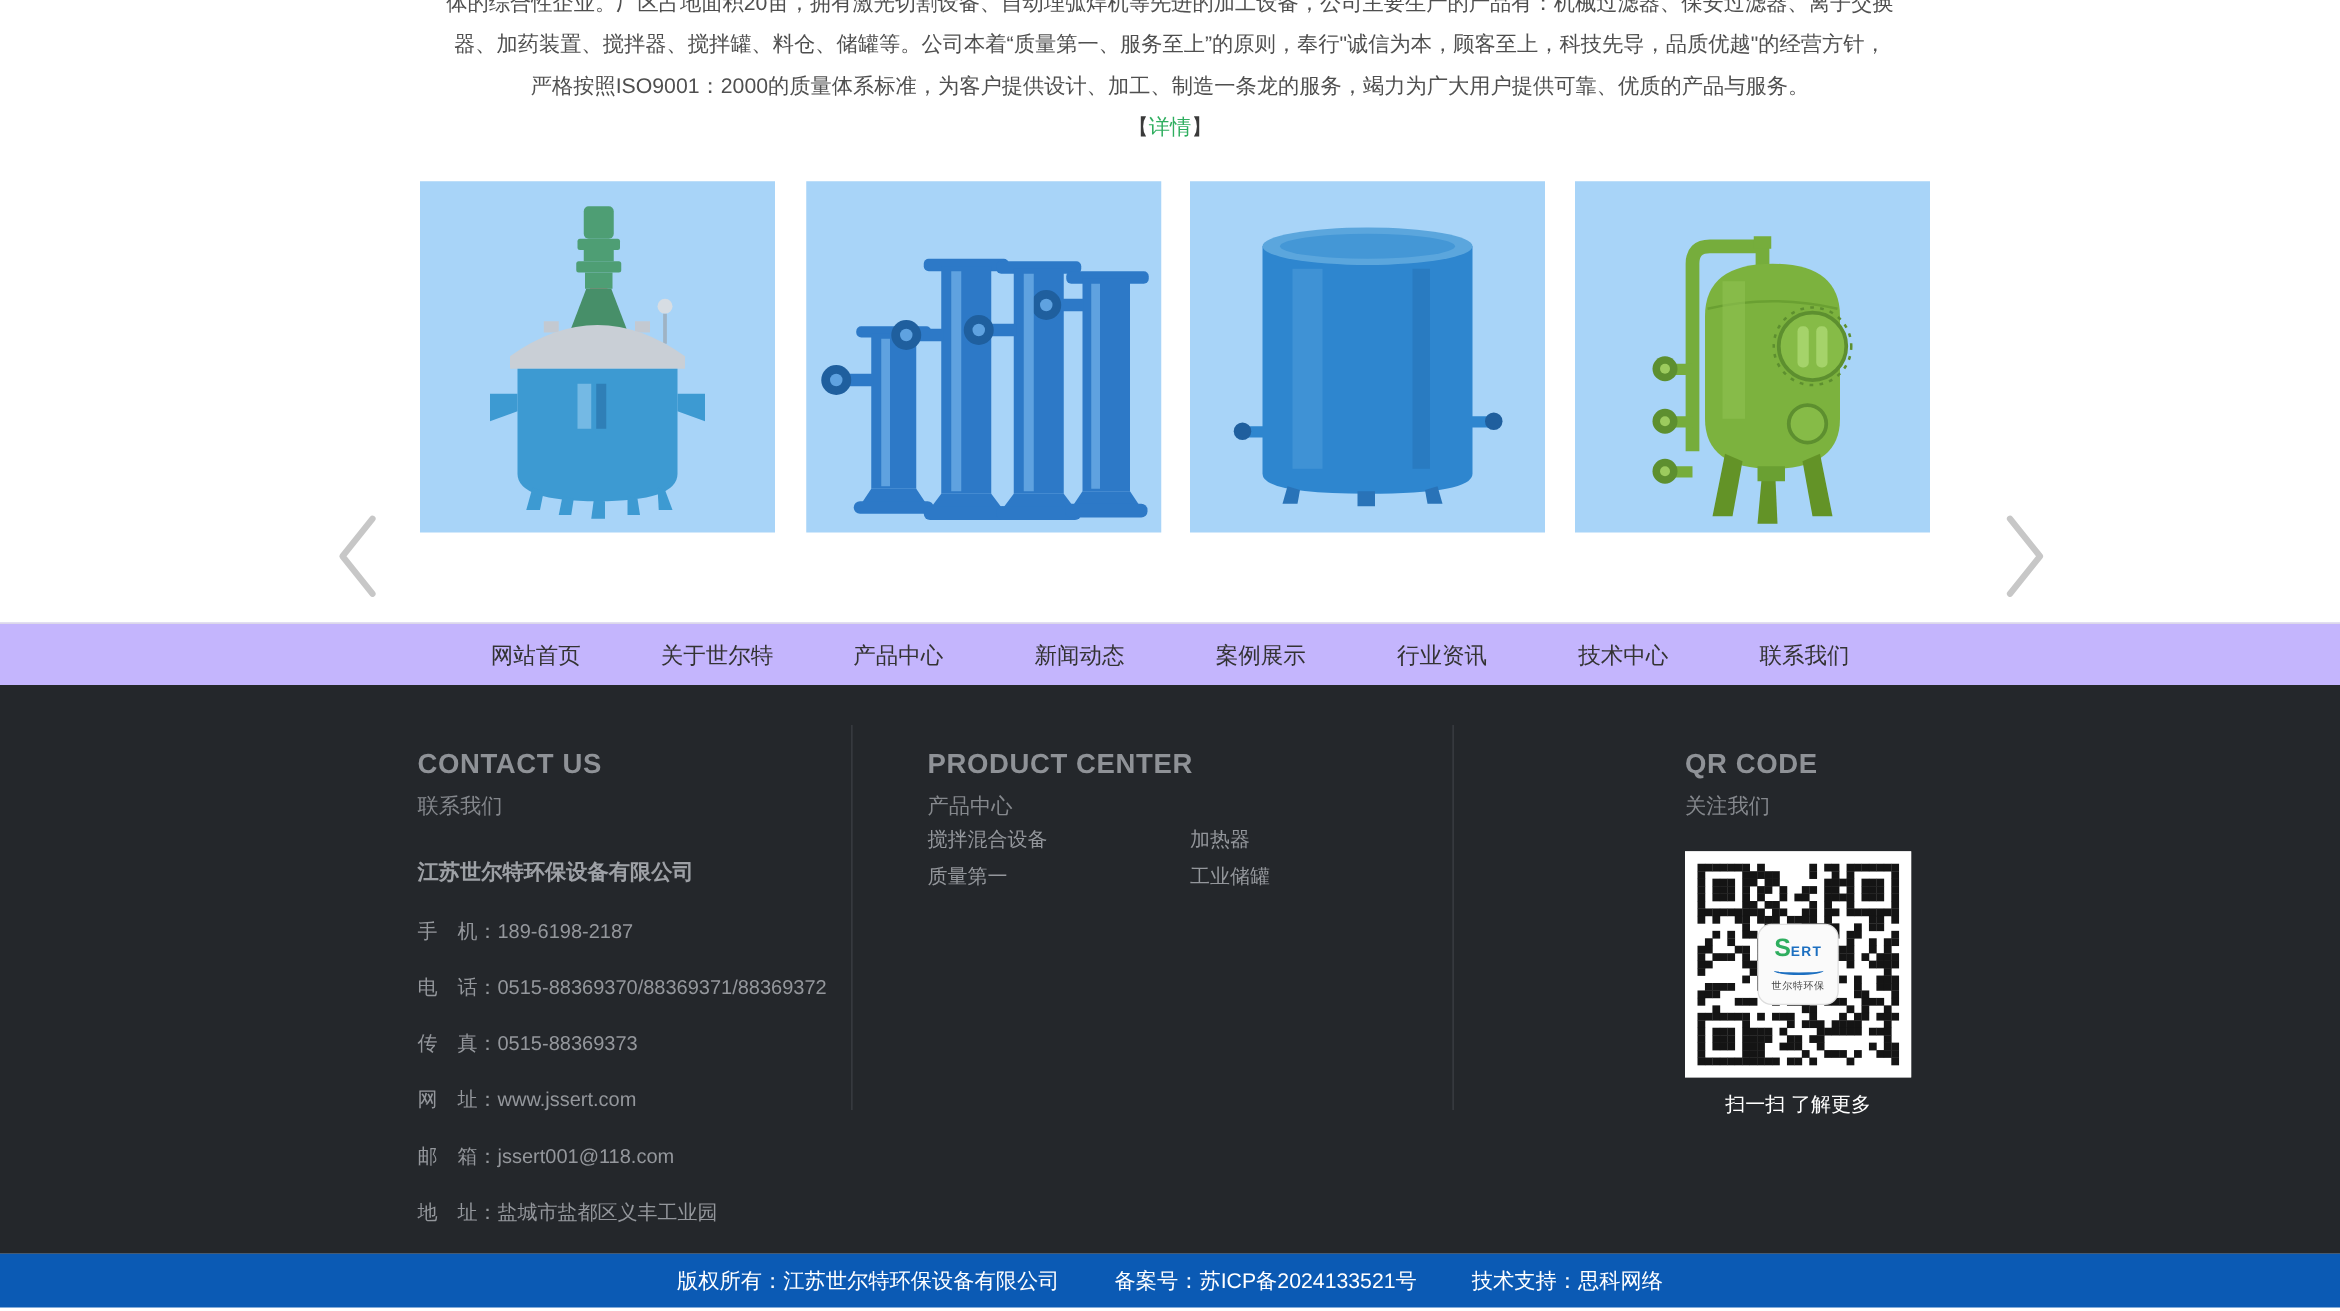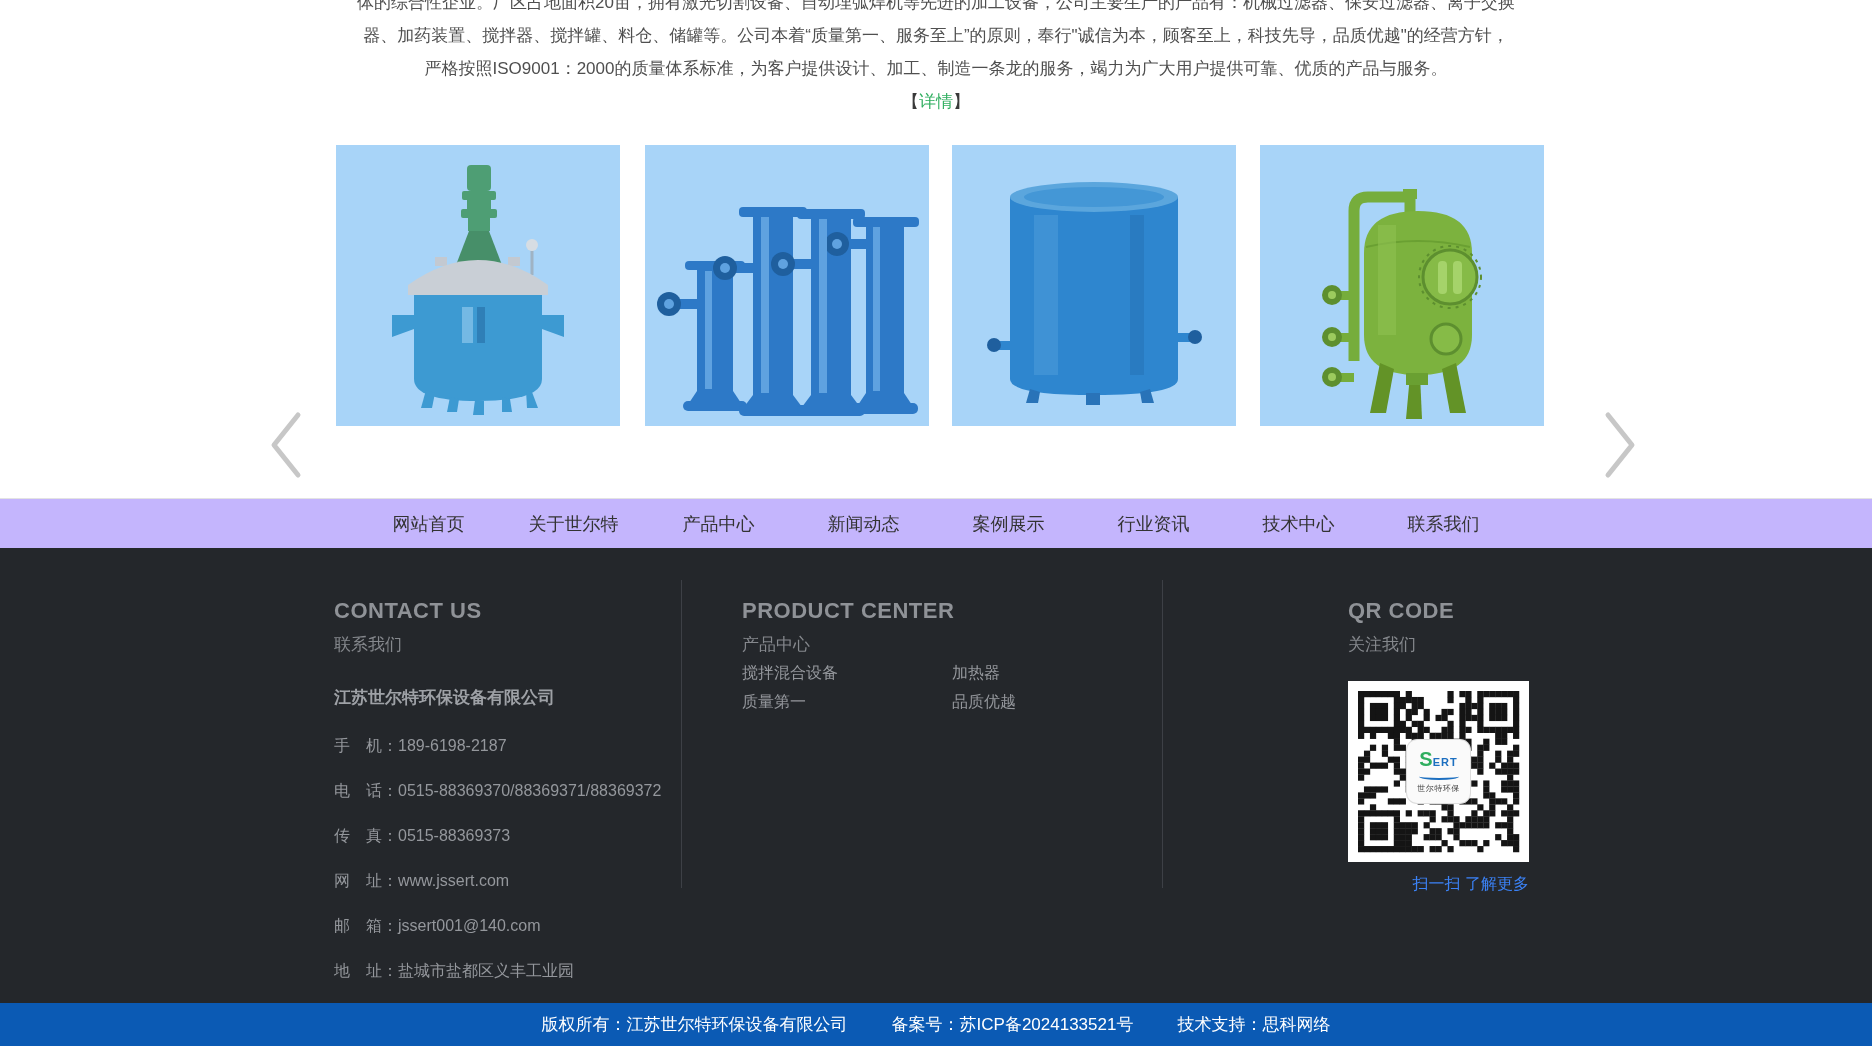--- a/index.html
+++ b/index.html
@@ -48,21 +48,21 @@
   .qrbox{position:relative;margin-top:25px;width:181px;height:181px;background:#fff}
   .qrbox svg{position:absolute;left:0;top:0}
   .qr-logo{position:absolute;left:59px;top:59px;width:63px;height:63px;background:#fafafa;
            border-radius:10px;box-shadow:0 0 0 1px #ddd;display:flex;flex-direction:column;
            align-items:center;justify-content:center;z-index:2}
   .qr-logo-top{line-height:20px;white-space:nowrap}
   .qr-logo-top .qs{color:#2fae5f;font-weight:bold;font-size:20px}
   .qr-logo-top .qe{color:#1c6fc0;font-weight:bold;font-size:11px;letter-spacing:1px}
   .qr-swoosh{width:40px;height:7px;border-bottom:2px solid #1c6fc0;border-radius:50%;margin:1px 0 3px}
   .qr-logo-bottom{font-size:8px;color:#444;letter-spacing:.5px;white-space:nowrap}
-  .qr-caption{margin-top:12px;width:181px;text-align:right;font-size:16px;color:#3b82f6;white-space:nowrap}
+  .qr-caption{margin-top:12px;width:181px;text-align:center;font-size:16px;color:#ffffff;white-space:nowrap}
 
   
   .copybar{position:absolute;top:1003px;left:0;width:100%;height:43px;background:#0b5ab4;
            display:flex;justify-content:center;align-items:center;gap:44px}
   .copy-seg{color:#fff;font-size:17px;white-space:nowrap}
 </style>
 </head>
 <body>
 
 <div class="page">
@@ -236,32 +236,32 @@
     <div class="fdiv fdiv2"></div>
 
     <div class="fcol fc-contact">
       <div class="f-en">CONTACT US</div>
       <div class="f-cn">联系我们</div>
       <div class="company">江苏世尔特环保设备有限公司</div>
       <div class="contact-line">手　机：189-6198-2187</div>
       <div class="contact-line">电　话：0515-88369370/88369371/88369372</div>
       <div class="contact-line">传　真：0515-88369373</div>
       <div class="contact-line">网　址：www.jssert.com</div>
-      <div class="contact-line">邮　箱：jssert001@140.com</div>
+      <div class="contact-line">邮　箱：jssert001@118.com</div>
       <div class="contact-line">地　址：盐城市盐都区义丰工业园</div>
     </div>
 
     <div class="fcol fc-products">
       <div class="f-en">PRODUCT CENTER</div>
       <div class="f-cn">产品中心</div>
       <div class="plinks">
         <div class="plink">搅拌混合设备</div>
         <div class="plink">加热器</div>
         <div class="plink">质量第一</div>
-        <div class="plink">品质优越</div>
+        <div class="plink">工业储罐</div>
       </div>
     </div>
 
     <div class="fcol fc-qr">
       <div class="f-en">QR CODE</div>
       <div class="f-cn">关注我们</div>
       <div class="qrbox">
           <svg xmlns="http://www.w3.org/2000/svg" width="181" height="181">
             <rect width="181" height="181" fill="#fff"></rect>
             <g fill="#141414">

